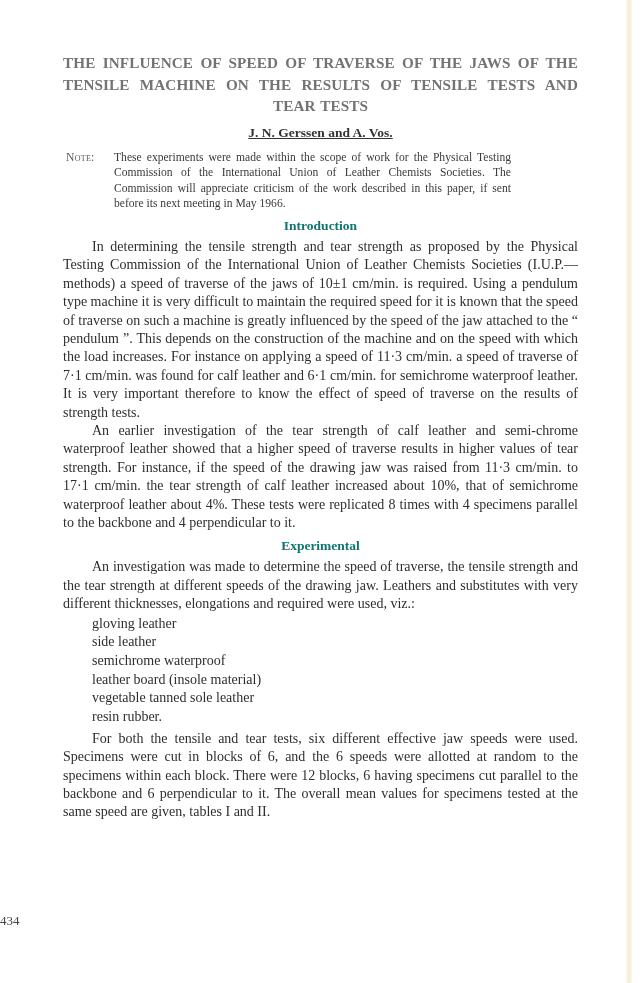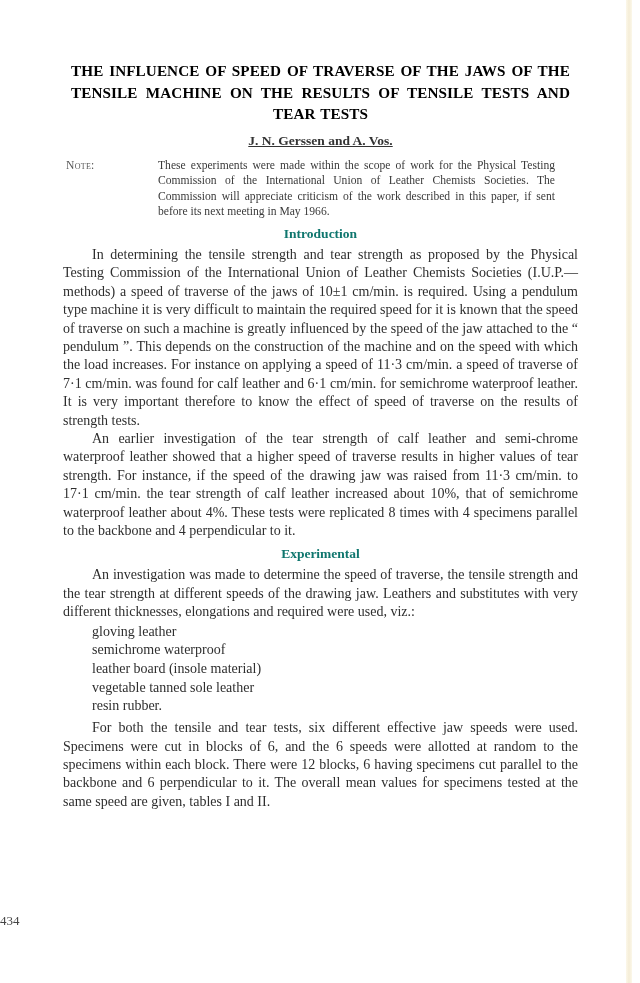--- a/index.html
+++ b/index.html
@@ -28,23 +28,23 @@
       position: absolute;
       left: 63px;
       top: 52px;
       width: 515px;
     }
     .title {
       font-weight: bold;
       font-size: 15.2px;
       line-height: 21.5px;
       text-align: center;
-      color: #000000;
+      color: #737373;
       letter-spacing: 0.1px;
-      margin: 8px;
+      margin: 0;
       word-spacing: 1px;
     }
     .title-line {
       display: block;
       text-align: justify;
       text-align-last: justify;
     }
     .title-line.last {
       text-align: center;
       text-align-last: center;
@@ -57,21 +57,20 @@
       color: #333;
       text-decoration: underline;
     }
     .note {
       display: flex;
       margin-top: 9px;
       margin-left: 3px;
       font-size: 11.6px;
       line-height: 15.6px;
       color: #3a3a3a;
-      gap: 44px;
     }
     .note-label {
       font-variant: small-caps;
       width: 48px;
       flex-shrink: 0;
       letter-spacing: 0.3px;
       color: #555;
     }
     .note-text {
       width: 397px;
@@ -135,20 +134,21 @@
 
   <p class="para">In determining the tensile strength and tear strength as proposed by the Physical Testing Commission of the International Union of Leather Chemists Societies (I.U.P.—methods) a speed of traverse of the jaws of 10±1 cm/min. is required.  Using a pendulum type machine it is very difficult to maintain the required speed for it is known that the speed of traverse on such a machine is greatly influenced by the speed of the jaw attached to the “ pendulum ”. This depends on the construction of the machine and on the speed with which the load increases.  For instance on applying a speed of 11·3 cm/min. a speed of traverse of 7·1 cm/min. was found for calf leather and 6·1 cm/min. for semichrome waterproof leather.  It is very important therefore to know the effect of speed of traverse on the results of strength tests.</p>
   <p class="para">An earlier investigation of the tear strength of calf leather and semi-chrome waterproof leather showed that a higher speed of traverse results in higher values of tear strength.  For instance, if the speed of the drawing jaw was raised from 11·3 cm/min. to 17·1 cm/min. the tear strength of calf leather increased about 10%, that of semichrome waterproof leather about 4%. These tests were replicated 8 times with 4 specimens parallel to the backbone and 4 perpendicular to it.</p>
 
   <div class="section-heading">Experimental</div>
 
   <p class="para">An investigation was made to determine the speed of traverse, the tensile strength and the tear strength at different speeds of the drawing jaw. Leathers and substitutes with very different thicknesses, elongations and required were used, viz.:</p>
 
   <ul class="list">
     <li>gloving leather</li>
+    <li>side leather</li>
     <li>semichrome waterproof</li>
     <li>leather board (insole material)</li>
     <li>vegetable tanned sole leather</li>
     <li>resin rubber.</li>
   </ul>
 
   <p class="para">For both the tensile and tear tests, six different effective jaw speeds were used.  Specimens were cut in blocks of 6, and the 6 speeds were allotted at random to the specimens within each block.  There were 12 blocks, 6 having specimens cut parallel to the backbone and 6 perpendicular to it.  The overall mean values for specimens tested at the same speed are given, tables I and II.</p>
 </div>
 
 <div class="page-number">434</div>

